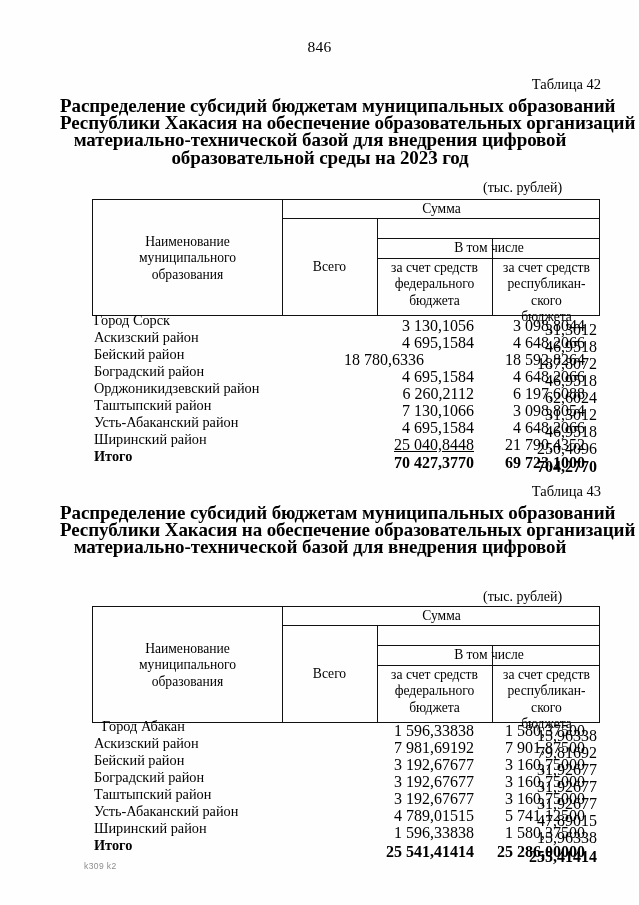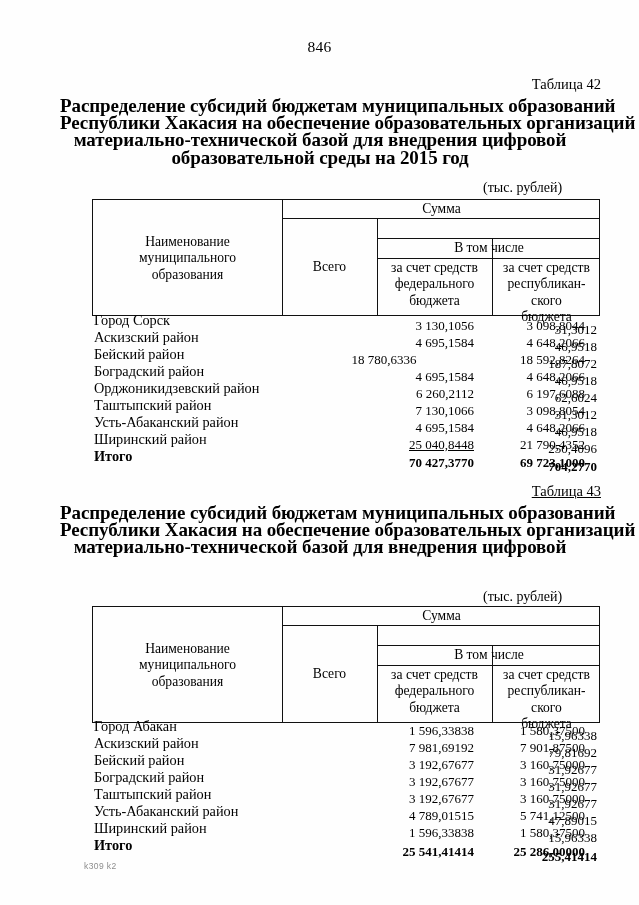--- a/index.html
+++ b/index.html
@@ -107,21 +107,21 @@
     position: absolute;
     left: 0;
     white-space: nowrap;
     font-size: 14.3px;
     line-height: 17.6px;
   }
   .num {
     position: absolute;
     text-align: right;
     white-space: nowrap;
-    font-size: 13px;
+    font-size: 16px;
     line-height: 17.6px;
   }
   .bold { font-weight: bold; }
 
   
   .footer-mark {
     position: absolute;
     left: 84px;
     top: 861px;
     font-size: 8.5px;
@@ -136,21 +136,21 @@
 <div class="page">
 
   <div class="page-number">846</div>
 
   <div class="table-label" style="top:76px;">Таблица 42</div>
 
   <div class="doc-title" style="top:97px;">
     <span class="ln">Распределение субсидий бюджетам муниципальных образований</span>
     <span class="ln">Республики Хакасия на обеспечение образовательных организаций</span>
     <span class="ln">материально-технической базой для внедрения цифровой</span>
-    <span class="ln">образовательной среды на 2015 год</span>
+    <span class="ln">образовательной среды на 2023 год</span>
   </div>
 
   <div class="units-note" style="top:180px; left:483px;">(тыс. рублей)</div>
 
   <div class="tbl" style="left:92px; top:199px; width:508px; height:117px;">
 
     <div class="vline" style="left:189px;"></div>
     <div class="vline" style="left:284px; top:18px;"></div>
     <div class="vline" style="left:399px; top:38px;"></div>
 
@@ -240,21 +240,21 @@
       <span class="num" style="top:128px; left:390px; width:113px;">250,4096</span>
     </div>
     <div>
       <span class="row-label bold" style="top:136px;">Итого</span>
       <span class="num bold" style="top:142px; left:200px; width:180px;">70 427,3770</span>
       <span class="num bold" style="top:142px; left:290px; width:201px;">69 723,1000</span>
       <span class="num bold" style="top:146px; left:390px; width:113px;">704,2770</span>
     </div>
   </div>
 
-  <div class="table-label" style="top:483px;text-decoration:underline;">Таблица 43</div>
+  <div class="table-label" style="top:483px;">Таблица 43</div>
 
   <div class="doc-title" style="top:504px;">
     <span class="ln">Распределение субсидий бюджетам муниципальных образований</span>
     <span class="ln">Республики Хакасия на обеспечение образовательных организаций</span>
     <span class="ln">материально-технической базой для внедрения цифровой</span>
   </div>
 
   <div class="units-note" style="top:589px; left:483px;">(тыс. рублей)</div>
 
   <div class="tbl" style="left:92px; top:606px; width:508px; height:117px;">
@@ -287,21 +287,21 @@
         <div>за счет средств</div>
         <div>республикан-</div>
         <div>ского</div>
         <div>бюджета</div>
       </div>
     </div>
   </div>
 
   <div class="rows" style="left:94px; top:718px; width:506px;">
     <div>
-      <span class="row-label" style="top:0px;">Город Абакан</span>
+      <span class="row-label" style="top:0px;margin-left:8px;">Город Абакан</span>
       <span class="num" style="top:4px;  left:200px; width:180px;">1 596,33838</span>
       <span class="num" style="top:4px;  left:290px; width:201px;">1 580,37500</span>
       <span class="num" style="top:9px;  left:390px; width:113px;">15,96338</span>
     </div>
     <div>
       <span class="row-label" style="top:17px;">Аскизский район</span>
       <span class="num" style="top:21px; left:200px; width:180px;">7 981,69192</span>
       <span class="num" style="top:21px; left:290px; width:201px;">7 901,87500</span>
       <span class="num" style="top:26px; left:390px; width:113px;">79,81692</span>
     </div>

